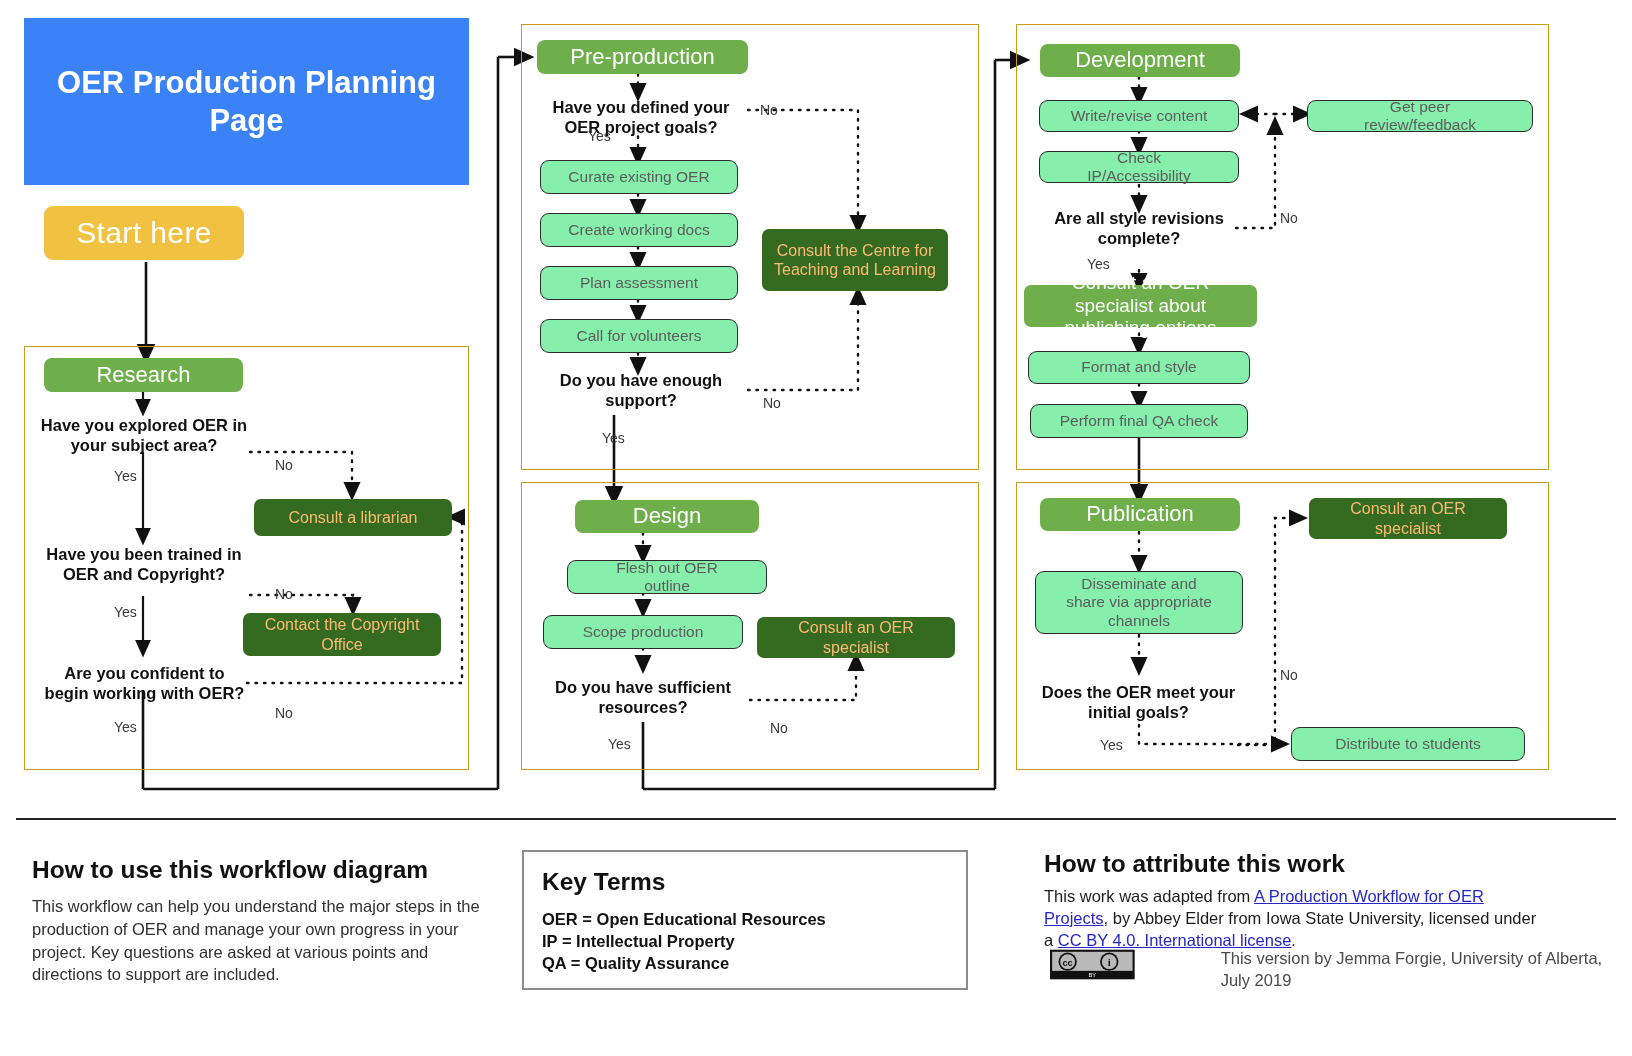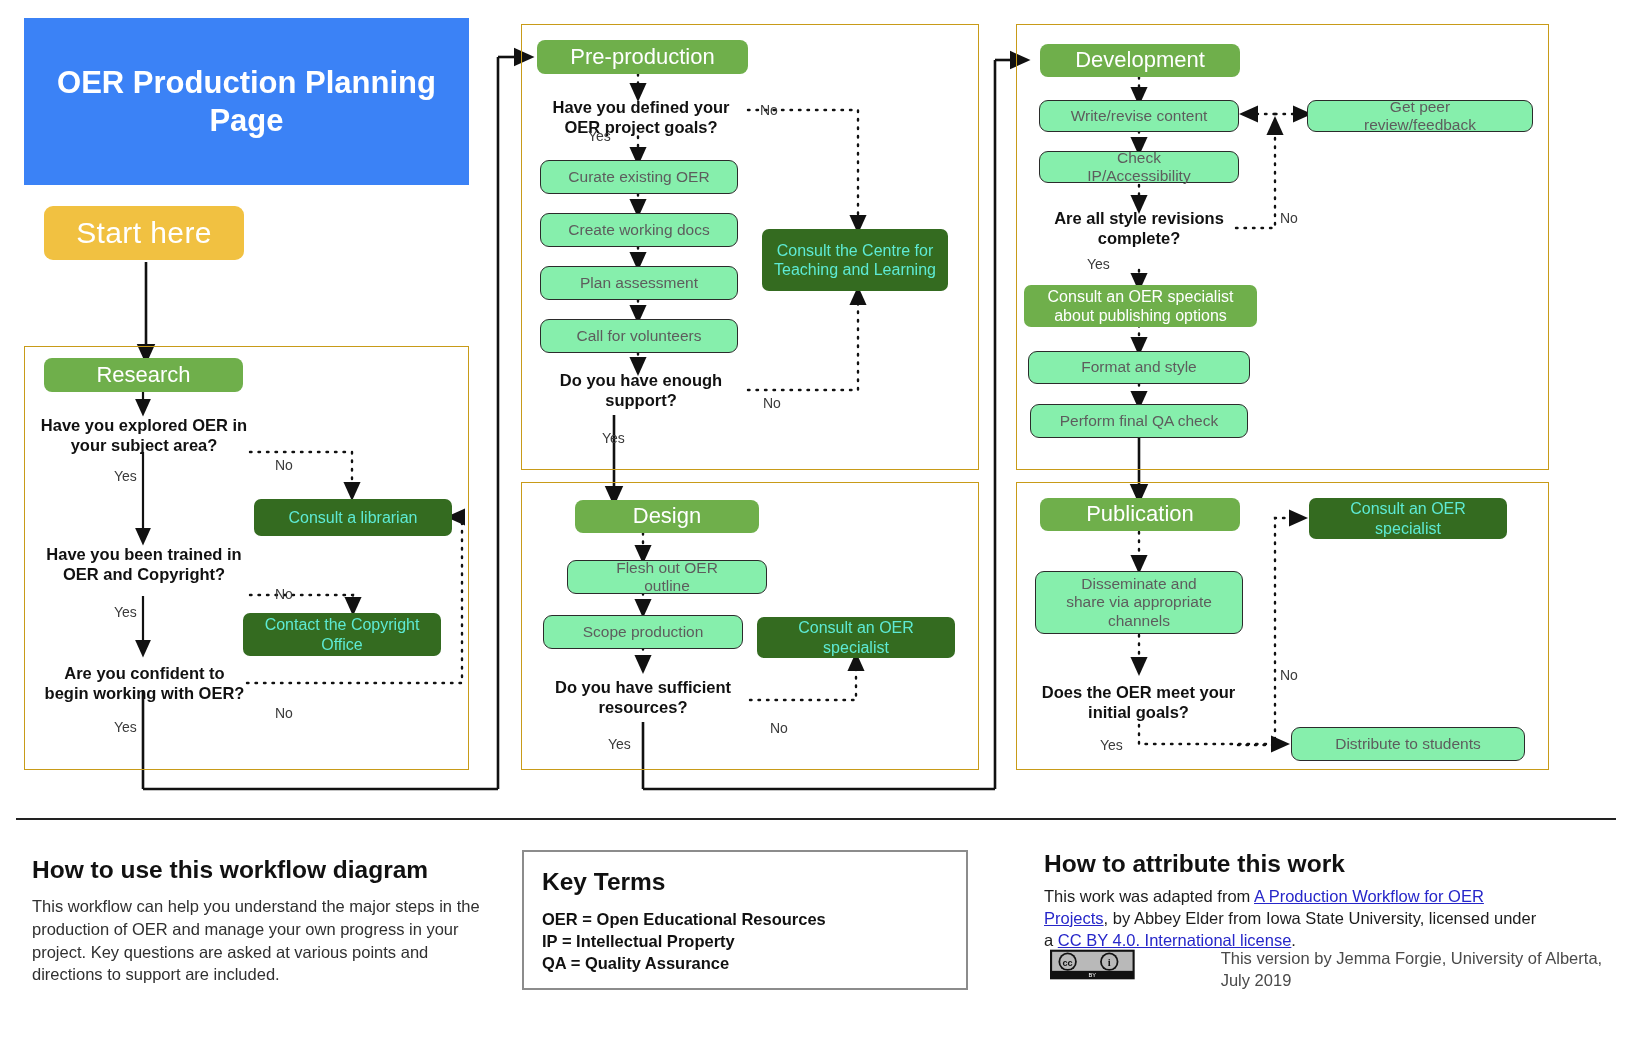--- a/index.html
+++ b/index.html
@@ -41,26 +41,26 @@
 
   .stage-label {
     background:#6FAF4B; color:#ffffff; border-radius:8px;
     font-size:22px; line-height:1.1; padding:4px 10px;
   }
   .proc {
     background:#86efac; border:1.4px solid #2b2b2b; border-radius:9px;
     color:#5d5d5d; font-size:15.5px; line-height:1.18; padding:3px 26px;
   }
   .support-dark {
-    background:#346B20; color:#5eead4; border-radius:7px;
+    background:#346B20; color:#fdba74; border-radius:7px;
     font-size:16px; line-height:1.2; padding:13px 8px;
   }
   .support-light {
     background:#6FAF4B; color:#ffffff; border-radius:7px;
-    font-size:16px; line-height:1.2; padding:3px 8px;
+    font-size:19px; line-height:1.2; padding:3px 8px;
   }
   .question {
     color:#111111; font-weight:bold; font-size:16.5px; line-height:1.22;
     background:transparent;
   }
   .edge-label { position:absolute; font-size:14px; color:#3a3a3a; }
 
   
   .footer-rule { position:absolute; left:16px; top:818px; width:1600px; height:2px; background:#222; }
 

